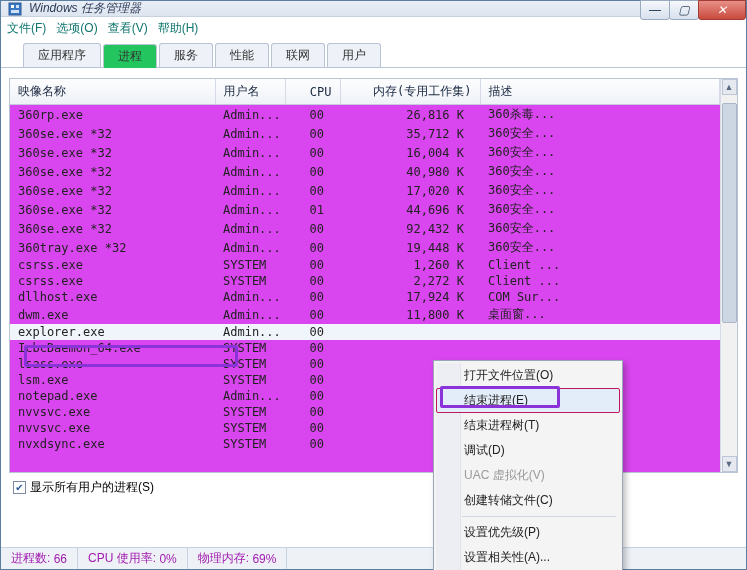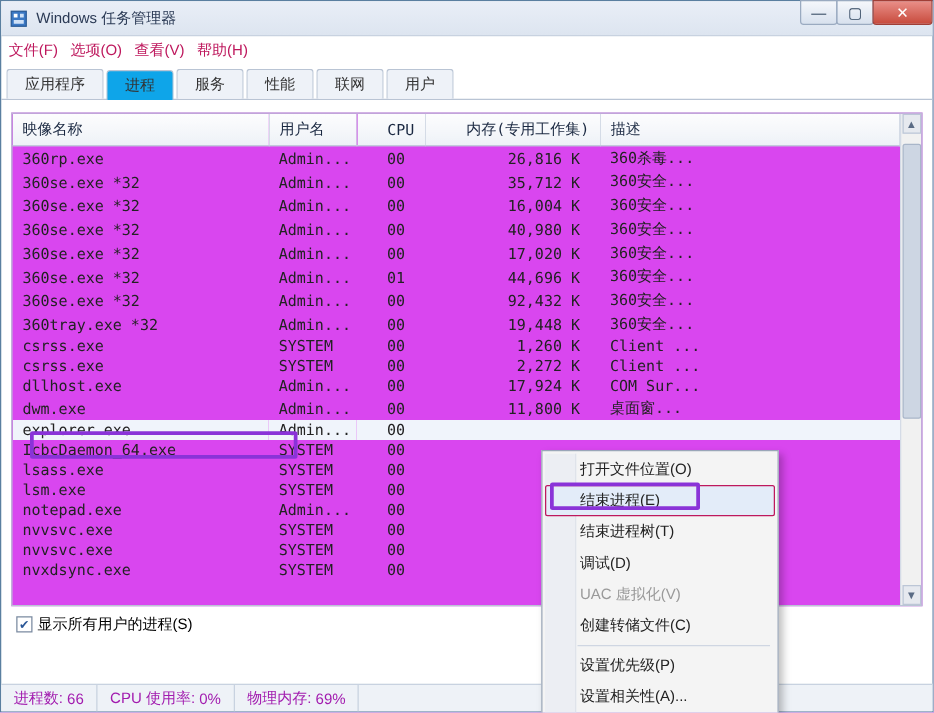--- a/index.html
+++ b/index.html
@@ -16,27 +16,28 @@
   
   .window {
     width: 747px;
     height: 570px;
     border: 1px solid #5a7fa0;
     background: #fff;
     display: flex;
     flex-direction: column;
   }
   .titlebar {
-    height: 28px;
+    height: 16px;
     background: linear-gradient(#e9eef7, #dde5f0);
     border-bottom: 1px solid #c8d2e0;
     display: flex;
     align-items: center;
     padding: 0 6px;
     position: relative;
+    font-style: italic;
   }
   .titlebar .app-icon {
     width: 16px; height: 16px;
     display: inline-flex; align-items: center; justify-content: center;
     margin-right: 6px;
     color: #2b5797;
   }
   .titlebar .title { color: #2b3a55; }
   .win-controls {
     position: absolute;
@@ -65,41 +66,41 @@
   }
 
   
   .menubar {
     height: 22px;
     display: flex;
     align-items: center;
     padding: 0 6px;
     gap: 10px;
   }
-  .menubar span { color: #be185d; }
+  .menubar span { color: #0f766e; }
 
   
   .tabs {
     display: flex;
     align-items: flex-end;
-    padding: 4px 6px 0 4px;
+    padding: 4px 6px 0 22px;
     border-bottom: 1px solid #b9c4d4;
     gap: 0;
   }
   .tab {
     padding: 3px 14px;
     border: 1px solid #b9c4d4;
     border-bottom: none;
     margin-right: 2px;
     background: #eef2f8;
     border-radius: 3px 3px 0 0;
     color: #333;
   }
   .tab.active {
-    background: #0ea5e9;
+    background: #22c55e;
     position: relative;
     top: 1px;
   }
 
   
   .main {
     flex: 1;
     padding: 10px 8px 0 8px;
     position: relative;
     overflow: hidden;

